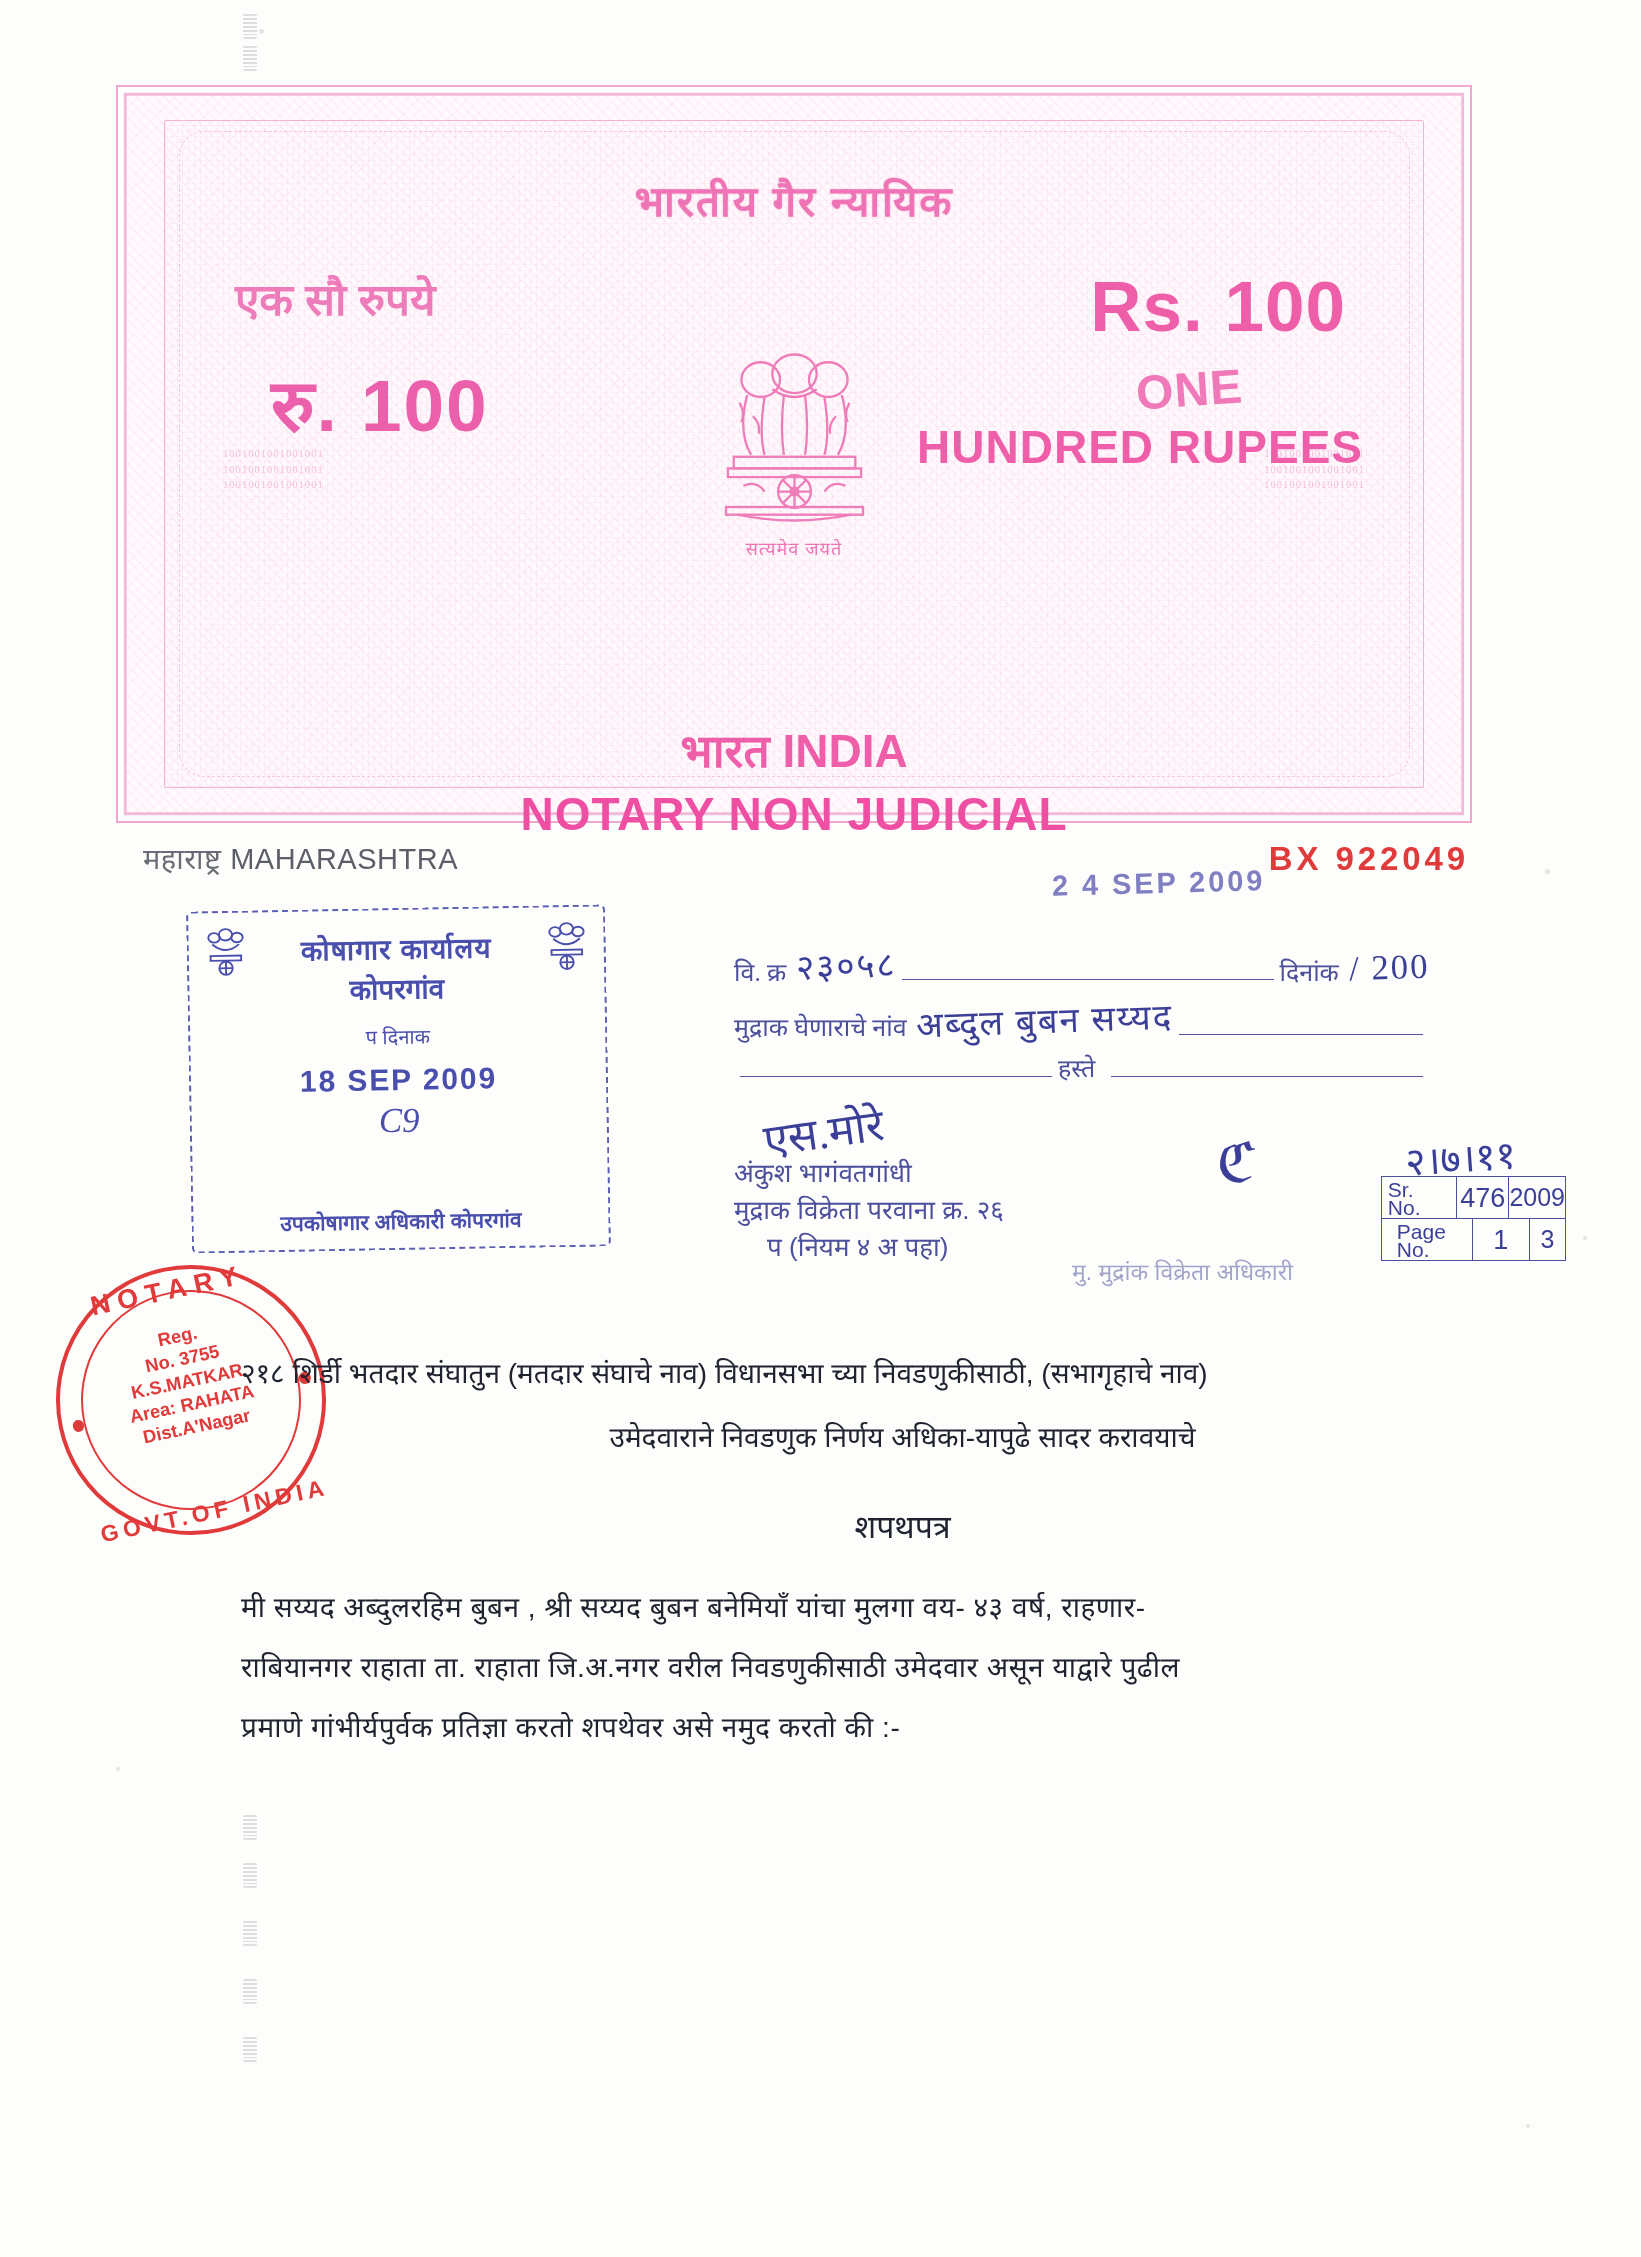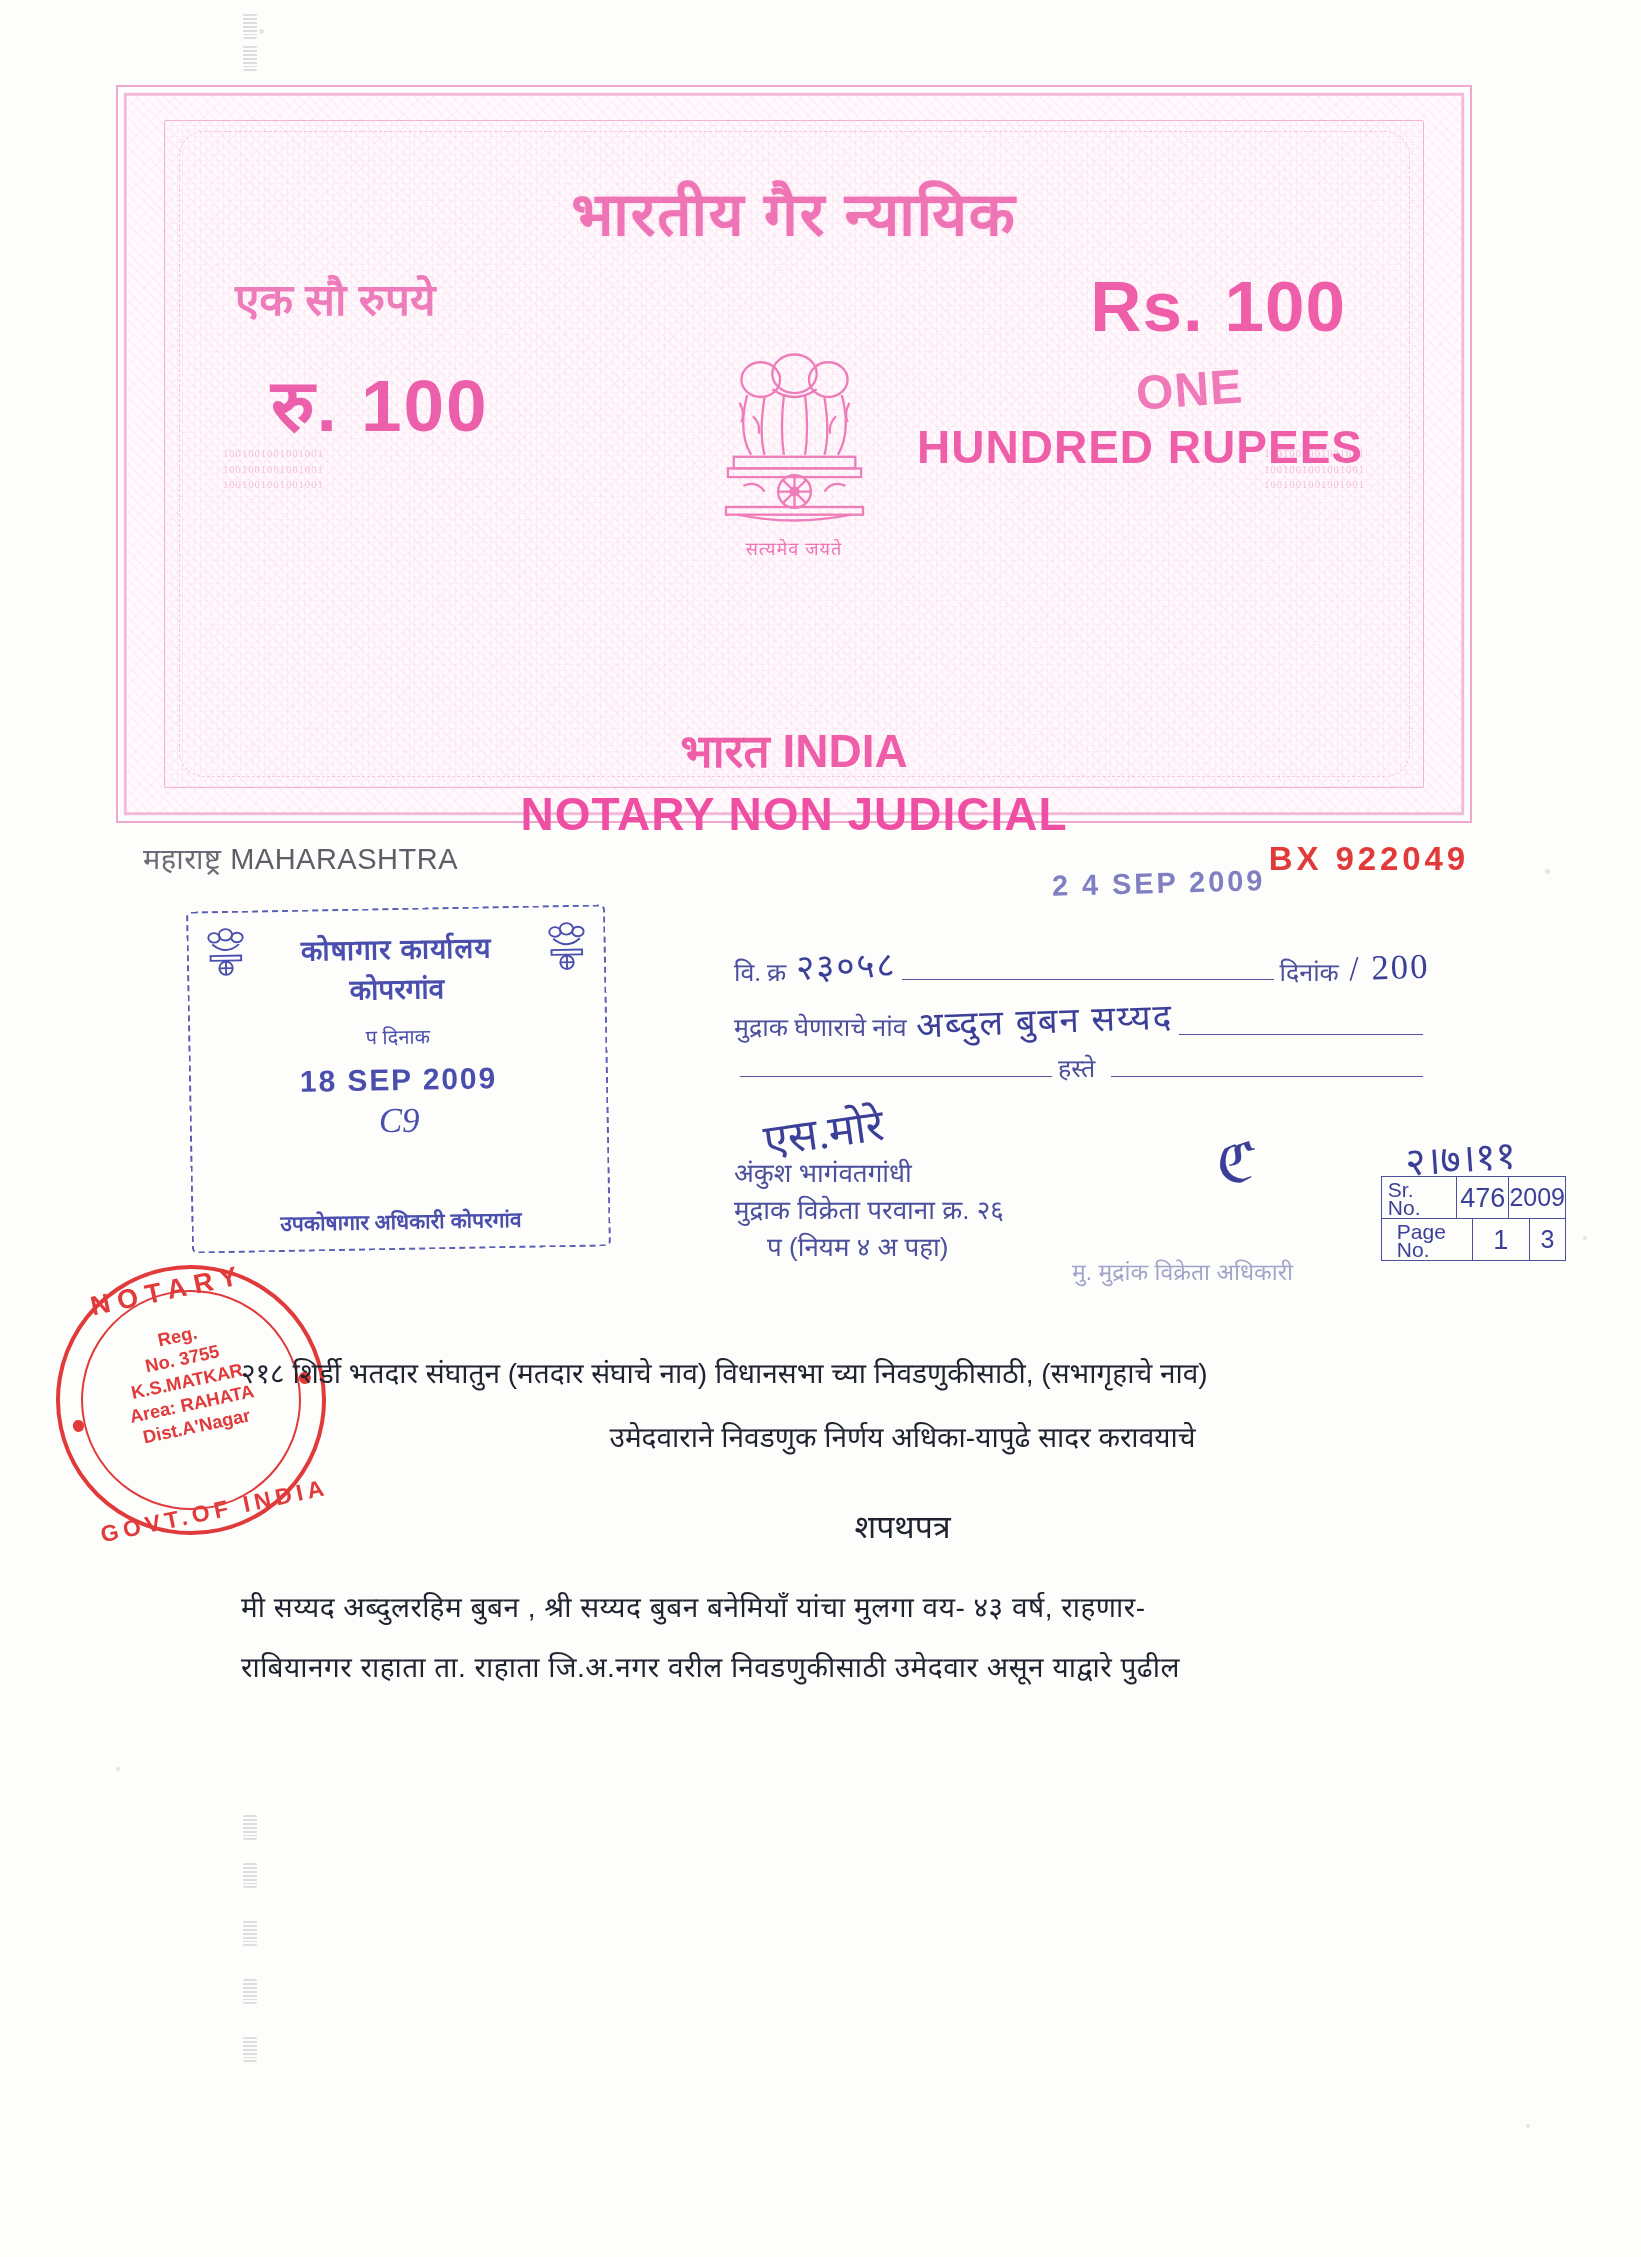--- a/index.html
+++ b/index.html
@@ -81,21 +81,21 @@
     white-space: pre;
     user-select: none;
   }
 
   .sp-title {
     position: absolute;
     top: 50px;
     left: 0; right: 0;
     text-align: center;
     font-family: "Liberation Sans", sans-serif;
-    font-size: 60px;
+    font-size: 42px;
     font-weight: 700;
     color: #ef74b5;
     letter-spacing: 1.9px;
     text-shadow: 0 0 1.9px rgba(239,116,181,.4);
   }
   .sp-left-words {
     position: absolute;
     top: 147px;
     left: 70px;
     font-size: 44px;
@@ -628,16 +628,17 @@
       <div>Dist.A'Nagar</div>
     </div>
   </div>
 
   <div class="body-text">
     <div class="line-1">२१८  शिर्डी  भतदार संघातुन (मतदार संघाचे नाव)  विधानसभा च्या निवडणुकीसाठी, (सभागृहाचे नाव)</div>
     <div class="line-2">उमेदवाराने निवडणुक निर्णय अधिका-यापुढे सादर करावयाचे</div>
     <div class="doc-heading">शपथपत्र</div>
     <div class="para sp-wide">मी   सय्यद अब्दुलरहिम बुबन   , श्री सय्यद बुबन बनेमियाँ     यांचा मुलगा वय- ४३    वर्ष, राहणार-</div>
     <div class="para sp-wide">राबियानगर राहाता ता. राहाता जि.अ.नगर वरील निवडणुकीसाठी उमेदवार असून याद्वारे   पुढील</div>
+    <div class="para sp-wide">प्रमाणे गांभीर्यपुर्वक प्रतिज्ञा करतो   शपथेवर असे नमुद करतो की :-</div>
   </div>
 
 </div>
 
 
 </body></html>

